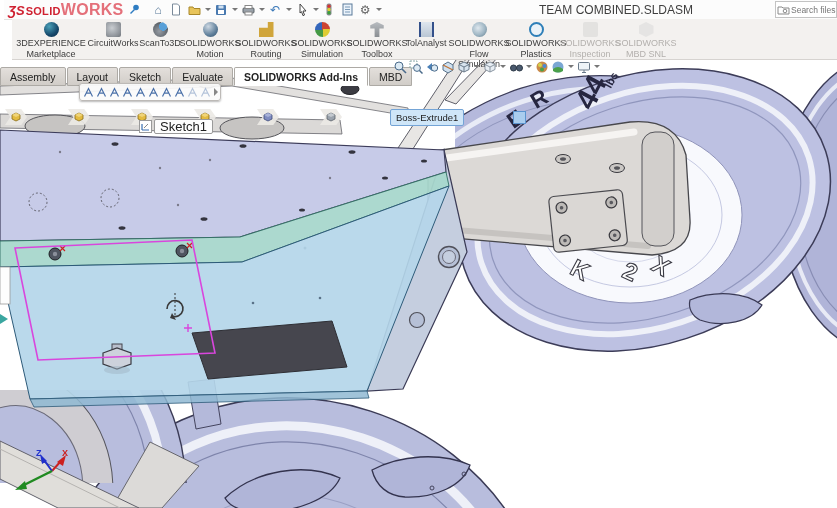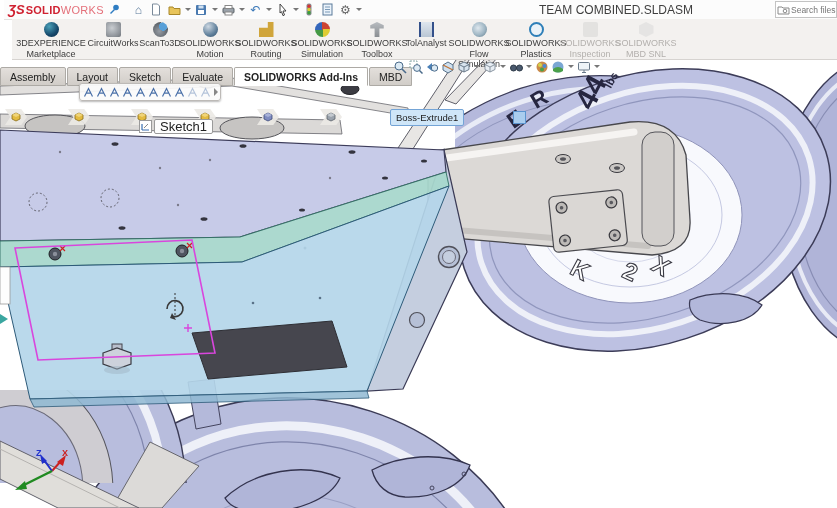--- a/index.html
+++ b/index.html
@@ -5,21 +5,21 @@
   html,body{margin:0;padding:0;}
   body{width:837px;height:508px;position:relative;overflow:hidden;background:#fff;
        font-family:"Liberation Sans",sans-serif;-webkit-font-smoothing:antialiased;}
 
   
   .titlebar{position:absolute;top:0;left:4px;right:0;height:19px;background:#fcfcfc;
             border-bottom:1px solid #e3e1df;display:flex;align-items:center;z-index:30;}
   .brand{display:flex;align-items:baseline;margin-left:4px;white-space:nowrap;}
   .brand .glyph{font-style:italic;font-weight:bold;color:#cf2030;font-size:13px;margin-right:1px;}
   .brand .b1{font-weight:bold;color:#cf2030;font-size:11px;letter-spacing:.3px;}
-  .brand .b2{font-weight:normal;color:#e4707a;font-size:11px;letter-spacing:.3px;text-align:center;}
+  .brand .b2{font-weight:bold;color:#e4707a;font-size:16px;letter-spacing:.3px;text-align:center;}
   .menus{display:flex;margin-left:8px;}
   .menu{font-size:11px;color:#333;padding:0 7px;cursor:default;}
   .pinbtn{margin-left:2px;width:16px;text-align:center;}
   .qtools{display:flex;align-items:center;margin-left:8px;gap:1px;}
   .qbtn{width:17px;height:16px;display:flex;align-items:center;justify-content:center;}
   .caret{width:0;height:0;border-left:3px solid transparent;border-right:3px solid transparent;
          border-top:3px solid #777;margin:0 1px;}
   .doc-title{position:absolute;left:535px;width:190px;top:3px;text-align:left;
              font-size:12px;color:#3f3f3f;}
   .searchbox{position:absolute;right:0;top:1px;width:60px;height:15px;border:1px solid #c3c3c3;

